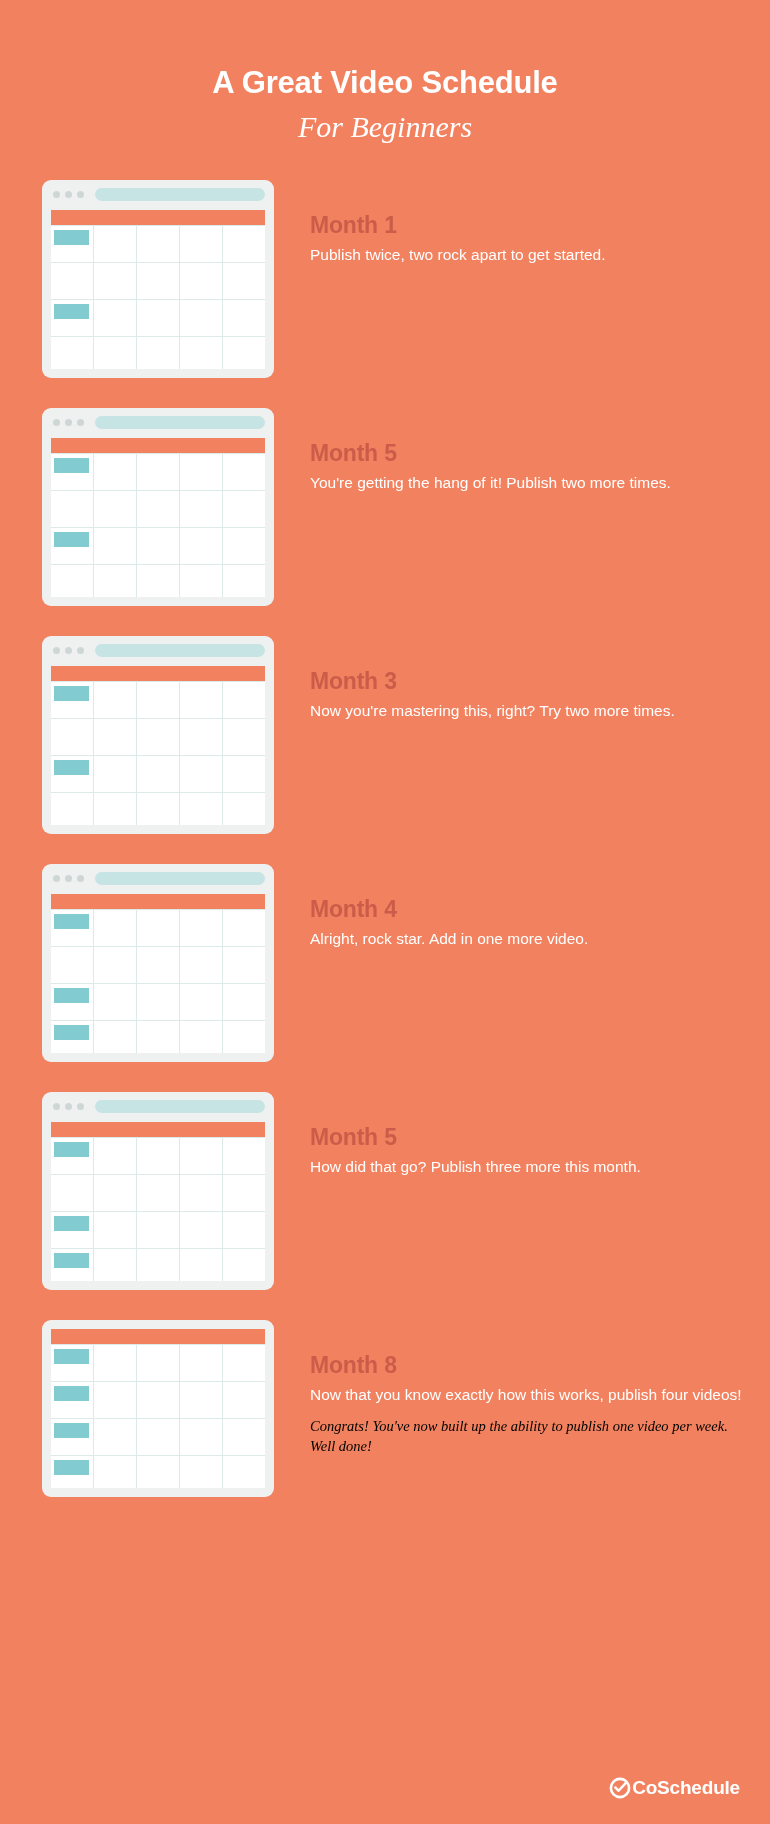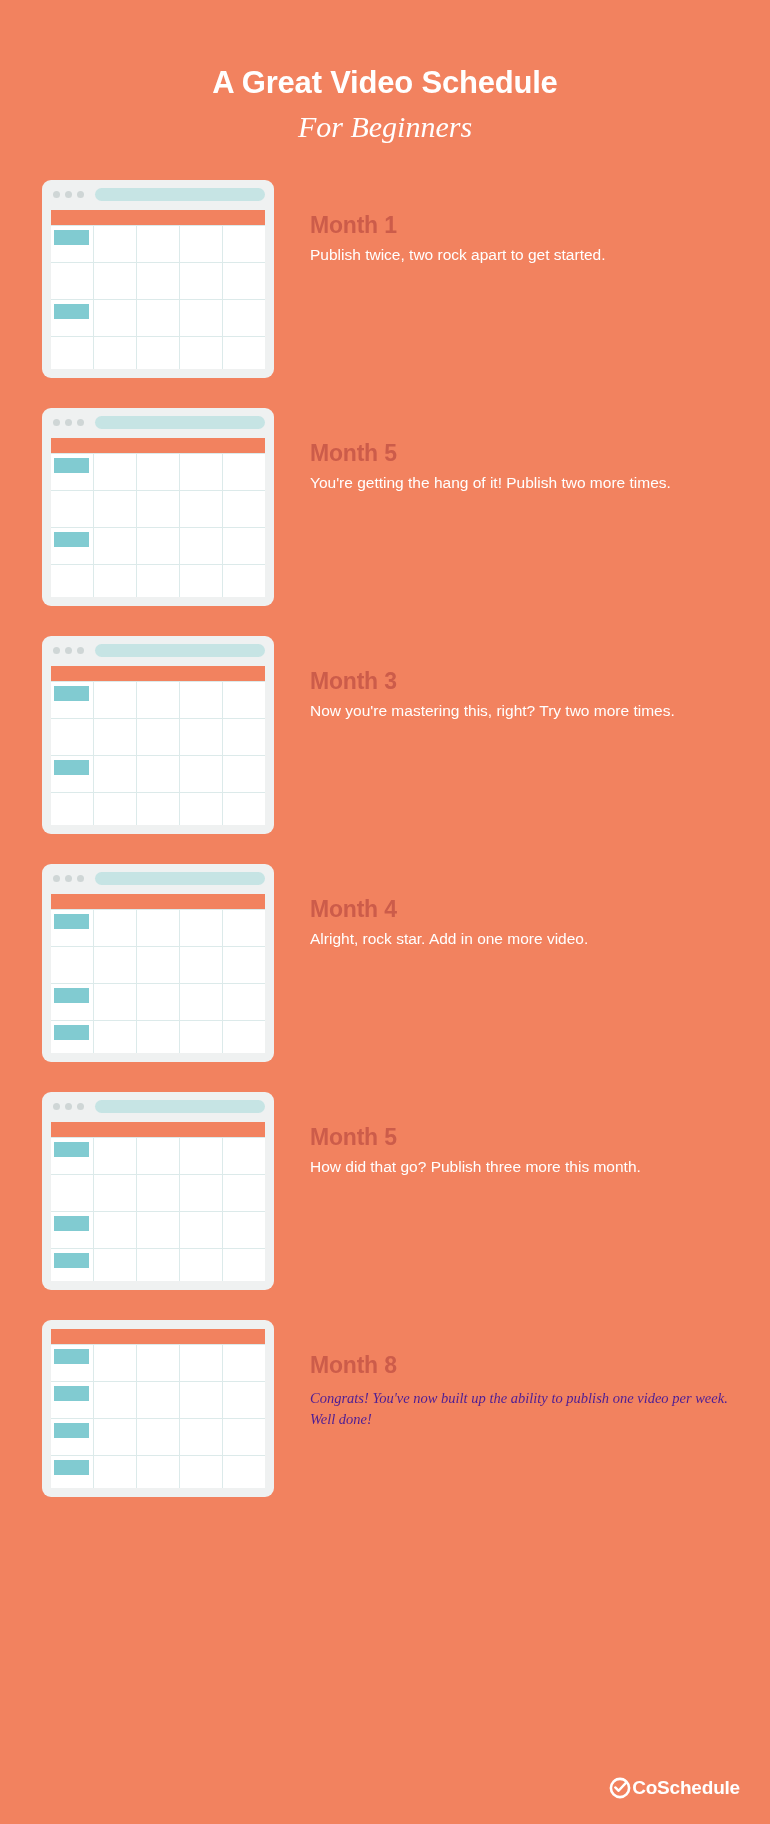--- a/index.html
+++ b/index.html
@@ -147,21 +147,21 @@
   .month-body {
     font-size: 15.5px;
     color: #FFFFFF;
     line-height: 1.45;
   }
 
   .month-note {
     font-family: "Liberation Serif", serif;
     font-style: italic;
     font-size: 14.5px;
-    color: #4c1d95;
+    color: #000000;
     line-height: 1.42;
     margin-top: 9px;
   }
 
   
   .footer {
     position: absolute;
     right: 30px;
     bottom: 24px;
     display: flex;
@@ -450,20 +450,21 @@
             </div>
             <div class="cell short"></div>
             <div class="cell short"></div>
             <div class="cell short"></div>
             <div class="cell short"></div>
           </div>
         </div>
       </div>
       <div class="text">
         <div class="month-title">Month 8</div>
+        <div class="month-body">Now that you know exactly how this works, publish four videos!</div>
         <div class="month-note">Congrats! You've now built up the ability to publish one video per week. Well done!</div>
       </div>
     </div>
   </div>
 
 <div class="footer">
   <span class="logo-mark">
     <svg viewBox="0 0 24 24" width="24" height="24">
       <path d="M12 1.6A10.4 10.4 0 1 0 22.4 12 10.41 10.41 0 0 0 12 1.6Zm0 18.2a7.8 7.8 0 1 1 7.8-7.8 7.81 7.81 0 0 1-7.8 7.8Z" fill="#FFFFFF"></path>
       <path d="M16.8 6.3 10.6 13l-2.5-2.4a1.2 1.2 0 0 0-1.7 1.75l3.4 3.3a1.2 1.2 0 0 0 1.72-.05l7-7.6a1.2 1.2 0 0 0-1.72-1.7Z" fill="#FFFFFF"></path>

